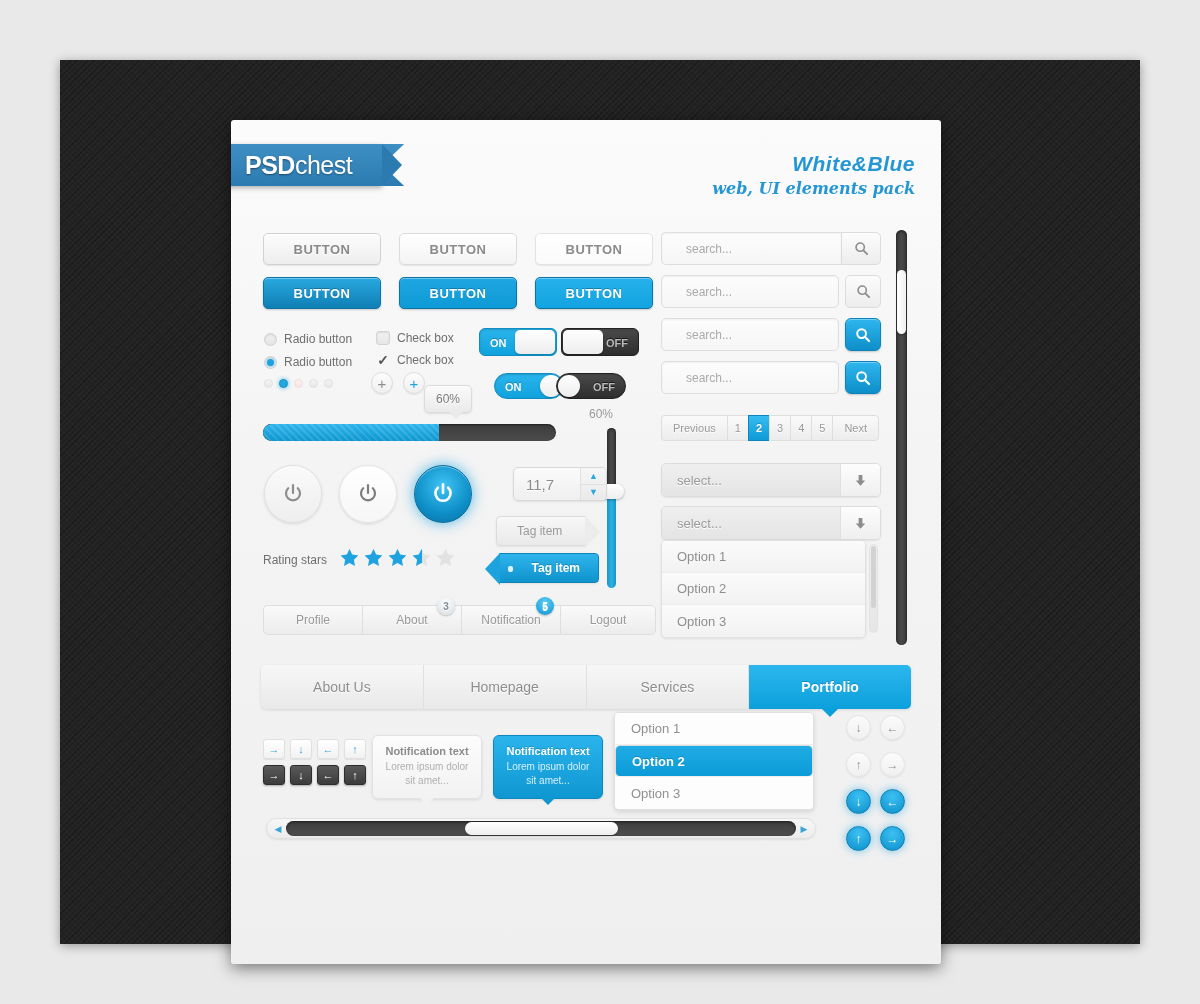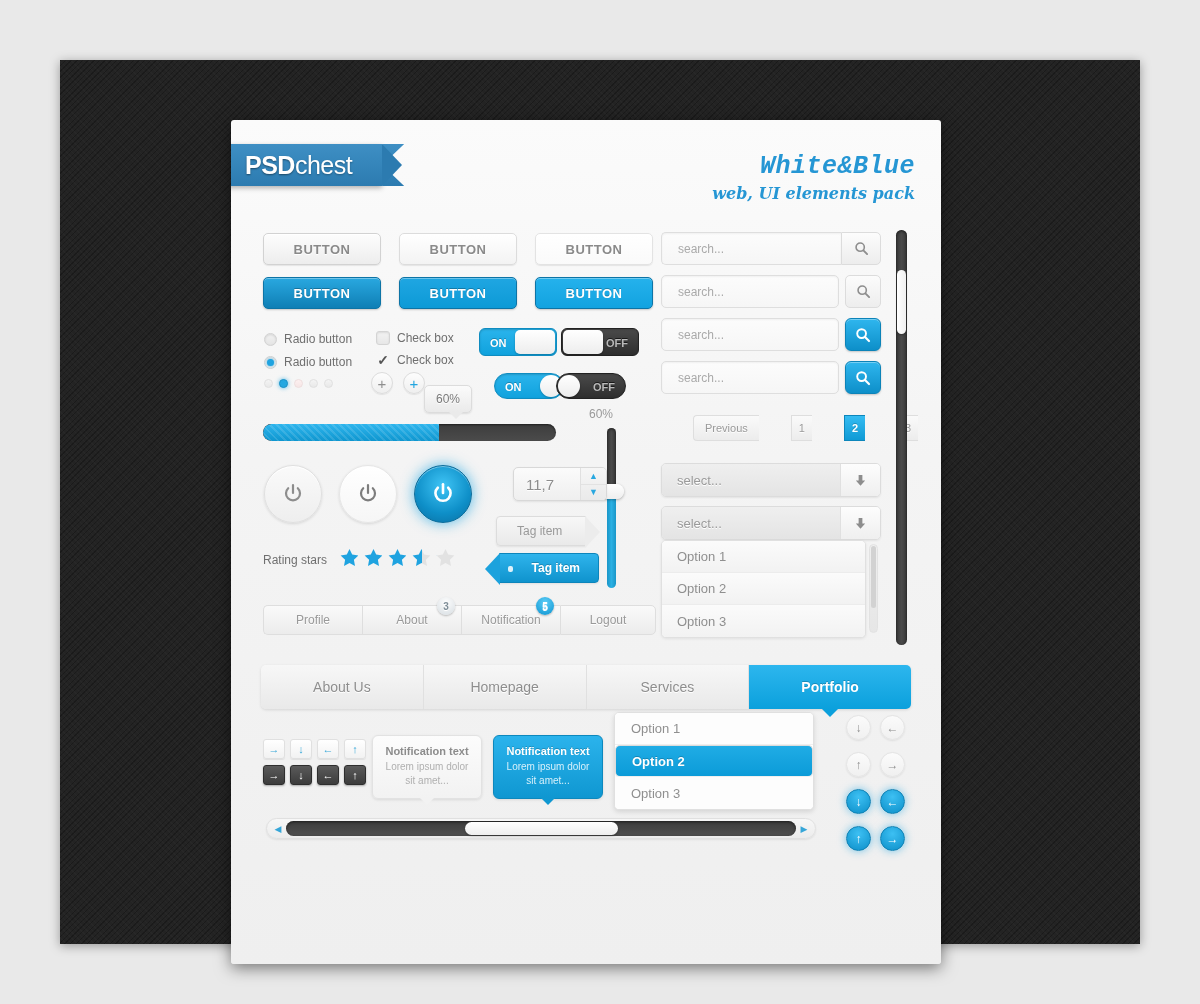--- a/index.html
+++ b/index.html
@@ -47,22 +47,22 @@
     clip-path:polygon(0 0,100% 0,0 50%,100% 100%,0 100%);
     transform:translateX(22px);
   }
   .ribbon-strong{ font-weight:bold; font-size:25px; letter-spacing:-.5px;
      text-shadow:0 1px 2px rgba(0,0,0,.45);}
   .ribbon-light{ font-weight:300; font-size:25px; letter-spacing:-.5px;
      text-shadow:0 1px 2px rgba(0,0,0,.3);}
 
   
   #kit-title { position:absolute; right:26px; top:32px; text-align:right; color:#2596d4;}
-  #kit-title .t1{ font-family:Liberation Mono, monospace; font-style:italic; font-weight:bold;
-     font-size:25px; letter-spacing:.5px; display:block; }
+  #kit-title .t1{ font-family:Liberation Sans, sans-serif; font-style:italic; font-weight:bold;
+     font-size:21px; letter-spacing:.5px; display:block; }
   #kit-title .t2{ font-family:"DejaVu Serif", serif; font-style:italic; font-weight:bold;
      font-size:16px; display:block; margin-top:3px;}
 
   
   .btn-grey{
     height:32px; border-radius:5px; display:flex; align-items:center; justify-content:center;
     font-size:13px; font-weight:bold; color:#8a8a8a; letter-spacing:.5px;
     background:linear-gradient(180deg,#fdfdfd 0%,#ededed 100%);
     border:1px solid #d2d2d2; box-shadow:0 1px 1px rgba(0,0,0,.08), inset 0 1px 0 #fff;
     text-shadow:0 1px 0 #fff;
@@ -185,36 +185,36 @@
   .badge{ position:absolute; top:-9px; right:6px; min-width:18px;height:18px;border-radius:50%;
      font-size:10px; font-weight:bold; color:#fff; display:flex;align-items:center;justify-content:center;
      box-shadow:0 1px 2px rgba(0,0,0,.25); }
   .badge.grey{ background:radial-gradient(circle at 50% 30%,#fdfdfd,#d6dde2); color:#7e8d97;}
   .badge.blue{ background:radial-gradient(circle at 50% 30%,#5ccdf7,#0c93d0);}
 
   
   .search{ display:flex; height:33px; }
   .search .fld{ flex:1; border-radius:5px 0 0 5px; border:1px solid #dedede; border-right:none;
      background:linear-gradient(180deg,#fcfcfc,#f6f6f6); box-shadow:inset 0 1px 2px rgba(0,0,0,.05);
-     display:flex;align-items:center; padding-left:16px; font-size:12px;color:#aaa;}
+     display:flex;align-items:center; padding-left:24px; font-size:12px;color:#aaa;}
   .search .go{ width:40px; border-radius:0 5px 5px 0;
      display:flex;align-items:center;justify-content:center;
      background:linear-gradient(180deg,#fcfcfc,#ededed); border:1px solid #dcdcdc;}
   .search.s2 .fld{ border-radius:5px; border-right:1px solid #dedede; margin-right:6px;}
   .search.s2 .go{ border-radius:5px; width:36px;}
   .search.s3 .fld{ border-radius:5px; border-right:1px solid #dedede; margin-right:6px;}
   .search.s3 .go{ border-radius:6px; width:36px;
      background:linear-gradient(180deg,#2fb6ee,#0d8fc9); border-color:#0c83b8;
      box-shadow:0 1px 2px rgba(0,0,0,.2), inset 0 1px 0 rgba(255,255,255,.35);}
 
   
   .pager{ display:flex; height:26px; }
   .pager .pg{ display:flex;align-items:center;justify-content:center; min-width:21px; padding:0 7px;
      font-size:11px;color:#9a9a9a; text-shadow:0 1px 0 #fff;
-     background:linear-gradient(180deg,#fafafa,#ececec); border:1px solid #dedede; border-right:none;margin-left:32px;}
+     background:linear-gradient(180deg,#fafafa,#ececec); border:1px solid #dedede; border-right:none;}
   .pager .pg:first-child{ border-radius:4px 0 0 4px; padding:0 11px;}
   .pager .pg:last-child{ border-radius:0 4px 4px 0; border-right:1px solid #dedede; padding:0 11px;}
   .pager .pg.active{ background:linear-gradient(180deg,#35bcf2,#0f9ad5); color:#fff;
      border-color:#0d86bb; text-shadow:0 -1px 0 rgba(0,0,0,.2); font-weight:bold;}
 
   
   .sel{ display:flex; height:34px; border-radius:5px; overflow:hidden;
      border:1px solid #dcdcdc; box-shadow:0 1px 2px rgba(0,0,0,.07);}
   .sel .txt{ flex:1; display:flex;align-items:center; padding-left:15px; font-size:13px;color:#9a9a9a;
      background:linear-gradient(180deg,#efefef,#e4e4e4); text-shadow:0 1px 0 #fff;}

